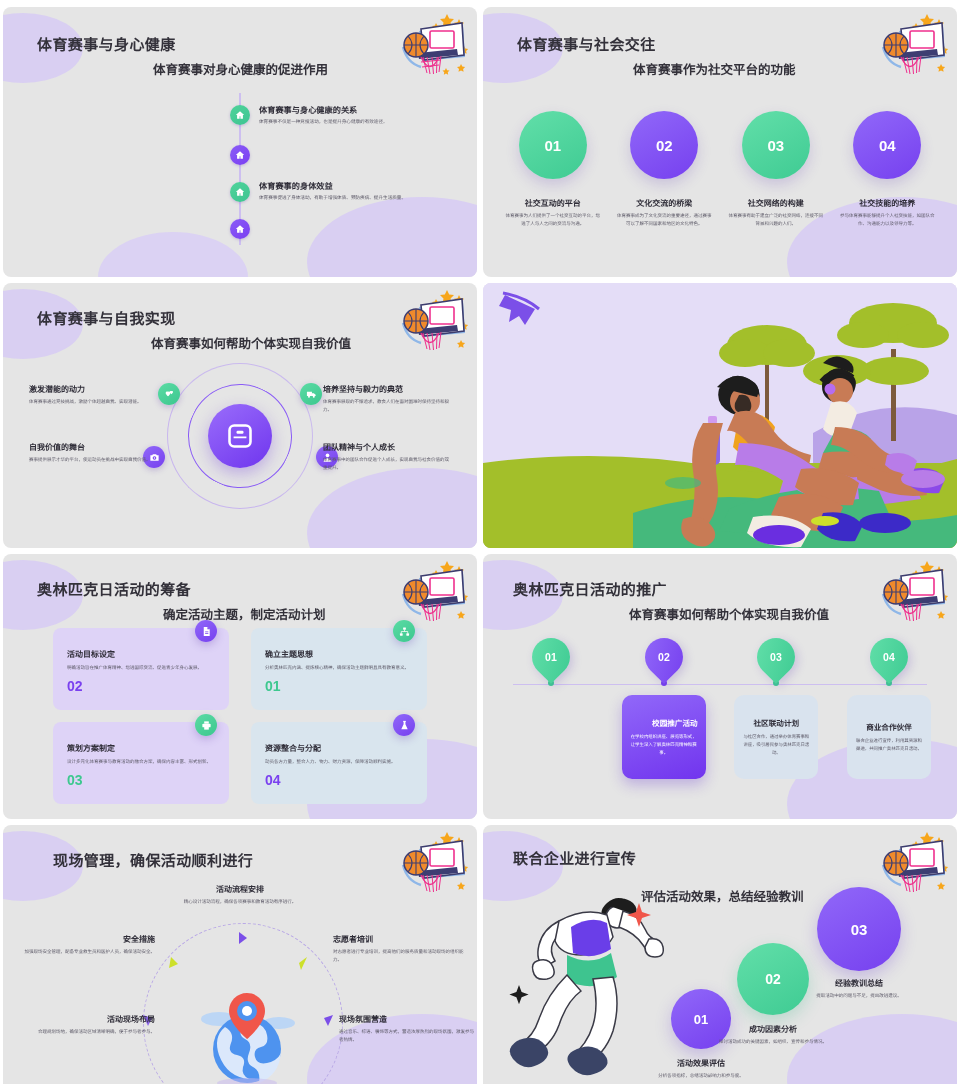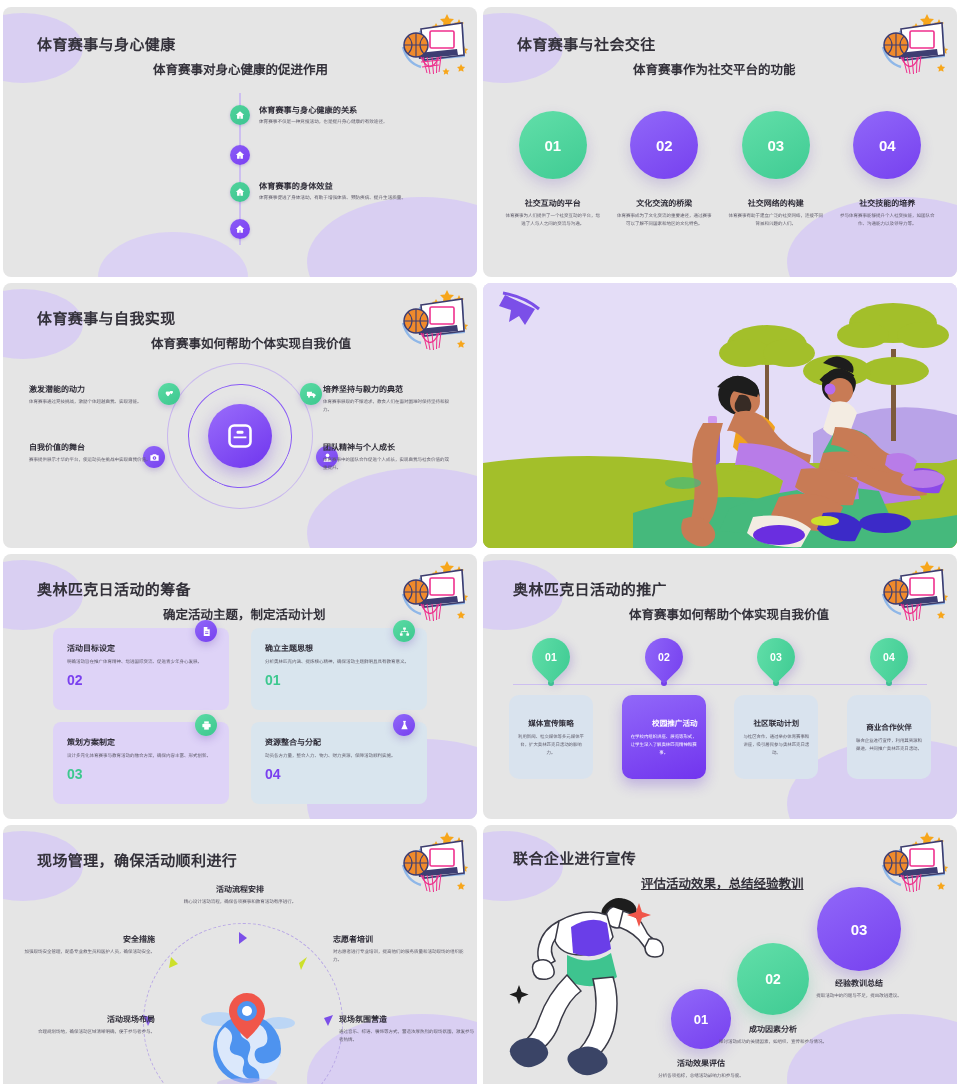--- a/index.html
+++ b/index.html
@@ -112,21 +112,21 @@
   .hero-txt { position:absolute; left: 28px; top: 52px; width: 210px; z-index: 5;}
   .hero-txt h3 { font-size: 15px; font-weight: bold; color: #2b2933; }
   .hero-txt p  { font-size: 8.5px; color: #3e3b47; margin-top: 8px; line-height: 1.55; }
 
   
   .cards { position:absolute; top: 74px; left: 0; right:0; padding: 0 50px;
            display:grid; grid-template-columns: 1fr 1fr; gap: 12px 22px; }
   .card { position:relative; border-radius: 8px; padding: 14px 14px 10px 14px; height: 82px; }
   .card.lav { background: #ded3f7; }
   .card.mint{ background: #d9e5ee; }
-  .card h4 { font-size: 8px; font-weight:bold; color:#2f2d38; }
+  .card h4 { font-size: 8px; font-weight:bold; color:#2f2d38;margin-top:6px; }
   .card p  { font-size: 4.5px; color:#5d5a68; line-height:1.7; margin-top:5px; }
   .card .num { font-size: 14px; font-weight:bold; margin-top: 6px; }
   .num.purple{ color:#7a40ef; }
   .num.green { color:#3dc88f; }
   .card .badge {
     position:absolute; right: 12px; top: -8px; width: 22px; height: 22px; border-radius:50%;
     display:flex; align-items:center; justify-content:center;
     box-shadow: 0 3px 8px rgba(90,50,170,.28);
   }
   .badge svg { width: 11px; height: 11px; fill:#fff; }
@@ -580,24 +580,20 @@
     </span>
 
     <div class="pins">
       <div class="pin-rail"></div>
       <div class="pin-row">
         <div class="pin-col">
           <div class="pin g">
               <span>01</span>
             </div>
           <div class="pin-dot g"></div>
-          <div class="pin-card plain">
-            <h4>媒体宣传策略</h4>
-            <p>利用新闻、社交媒体等多元媒体平台，扩大奥林匹克日活动的影响力。</p>
-          </div>
         </div>
         <div class="pin-col">
           <div class="pin p">
               <span>02</span>
             </div>
           <div class="pin-dot p"></div>
           <div class="pin-card hl">
             <h4>校园推广活动</h4>
             <p>在学校内组织讲座、展览等形式，让学生深入了解奥林匹克精神和赛事。</p>
           </div>
@@ -623,21 +619,21 @@
           </div>
         </div>
       </div>
     </div>
   </div>
 
   <div class="slide">
     <div class="blob b1"></div>
     <div class="blob b2"></div>
 
-    <div class="s-title" style="left:34px;top:24px;">现场管理，确保活动顺利进行</div>
+    <div class="s-title" style="left:50px;top:24px;">现场管理，确保活动顺利进行</div>
 
     <span class="hoop">
       <svg viewBox="0 0 78 66">
         <g fill="#f7a61b">
           <path d="M56 1l2.2 4.4 4.8.7-3.5 3.4.8 4.8-4.3-2.3-4.3 2.3.8-4.8-3.5-3.4 4.8-.7z"></path>
           <path d="M68 6l1.6 3.2 3.5.5-2.5 2.4.6 3.5-3.2-1.7-3.1 1.7.6-3.5-2.5-2.4 3.5-.5z"></path>
           <path d="M45 10l1.3 2.6 2.8.4-2 2 .5 2.8-2.6-1.4-2.5 1.4.5-2.8-2-2 2.8-.4z"></path>
           <path d="M73 33l1.3 2.6 2.8.4-2 2 .5 2.8-2.6-1.4-2.5 1.4.5-2.8-2-2 2.8-.4z"></path>
           <path d="M70 51l1.3 2.6 2.8.4-2 2 .5 2.8-2.6-1.4-2.5 1.4.5-2.8-2-2 2.8-.4z"></path>
         </g>
@@ -697,21 +693,21 @@
       <h4>现场氛围营造</h4>
       <p>通过音乐、标语、装饰等方式，营造浓厚热烈的现场氛围，激发参与者热情。</p>
     </div>
   </div>
 
   <div class="slide">
     <div class="blob b1"></div>
     <div class="blob b2"></div>
 
     <div class="s-title" style="left:30px;top:22px;">联合企业进行宣传</div>
-    <div class="s-sub" style="left:158px;top:48px;text-decoration:underline;">评估活动效果，总结经验教训</div>
+    <div class="s-sub" style="left:158px;top:61px;">评估活动效果，总结经验教训</div>
 
     <span class="hoop">
       <svg viewBox="0 0 78 66">
         <g fill="#f7a61b">
           <path d="M56 1l2.2 4.4 4.8.7-3.5 3.4.8 4.8-4.3-2.3-4.3 2.3.8-4.8-3.5-3.4 4.8-.7z"></path>
           <path d="M68 6l1.6 3.2 3.5.5-2.5 2.4.6 3.5-3.2-1.7-3.1 1.7.6-3.5-2.5-2.4 3.5-.5z"></path>
           <path d="M45 10l1.3 2.6 2.8.4-2 2 .5 2.8-2.6-1.4-2.5 1.4.5-2.8-2-2 2.8-.4z"></path>
           <path d="M73 33l1.3 2.6 2.8.4-2 2 .5 2.8-2.6-1.4-2.5 1.4.5-2.8-2-2 2.8-.4z"></path>
           <path d="M70 51l1.3 2.6 2.8.4-2 2 .5 2.8-2.6-1.4-2.5 1.4.5-2.8-2-2 2.8-.4z"></path>
         </g>

